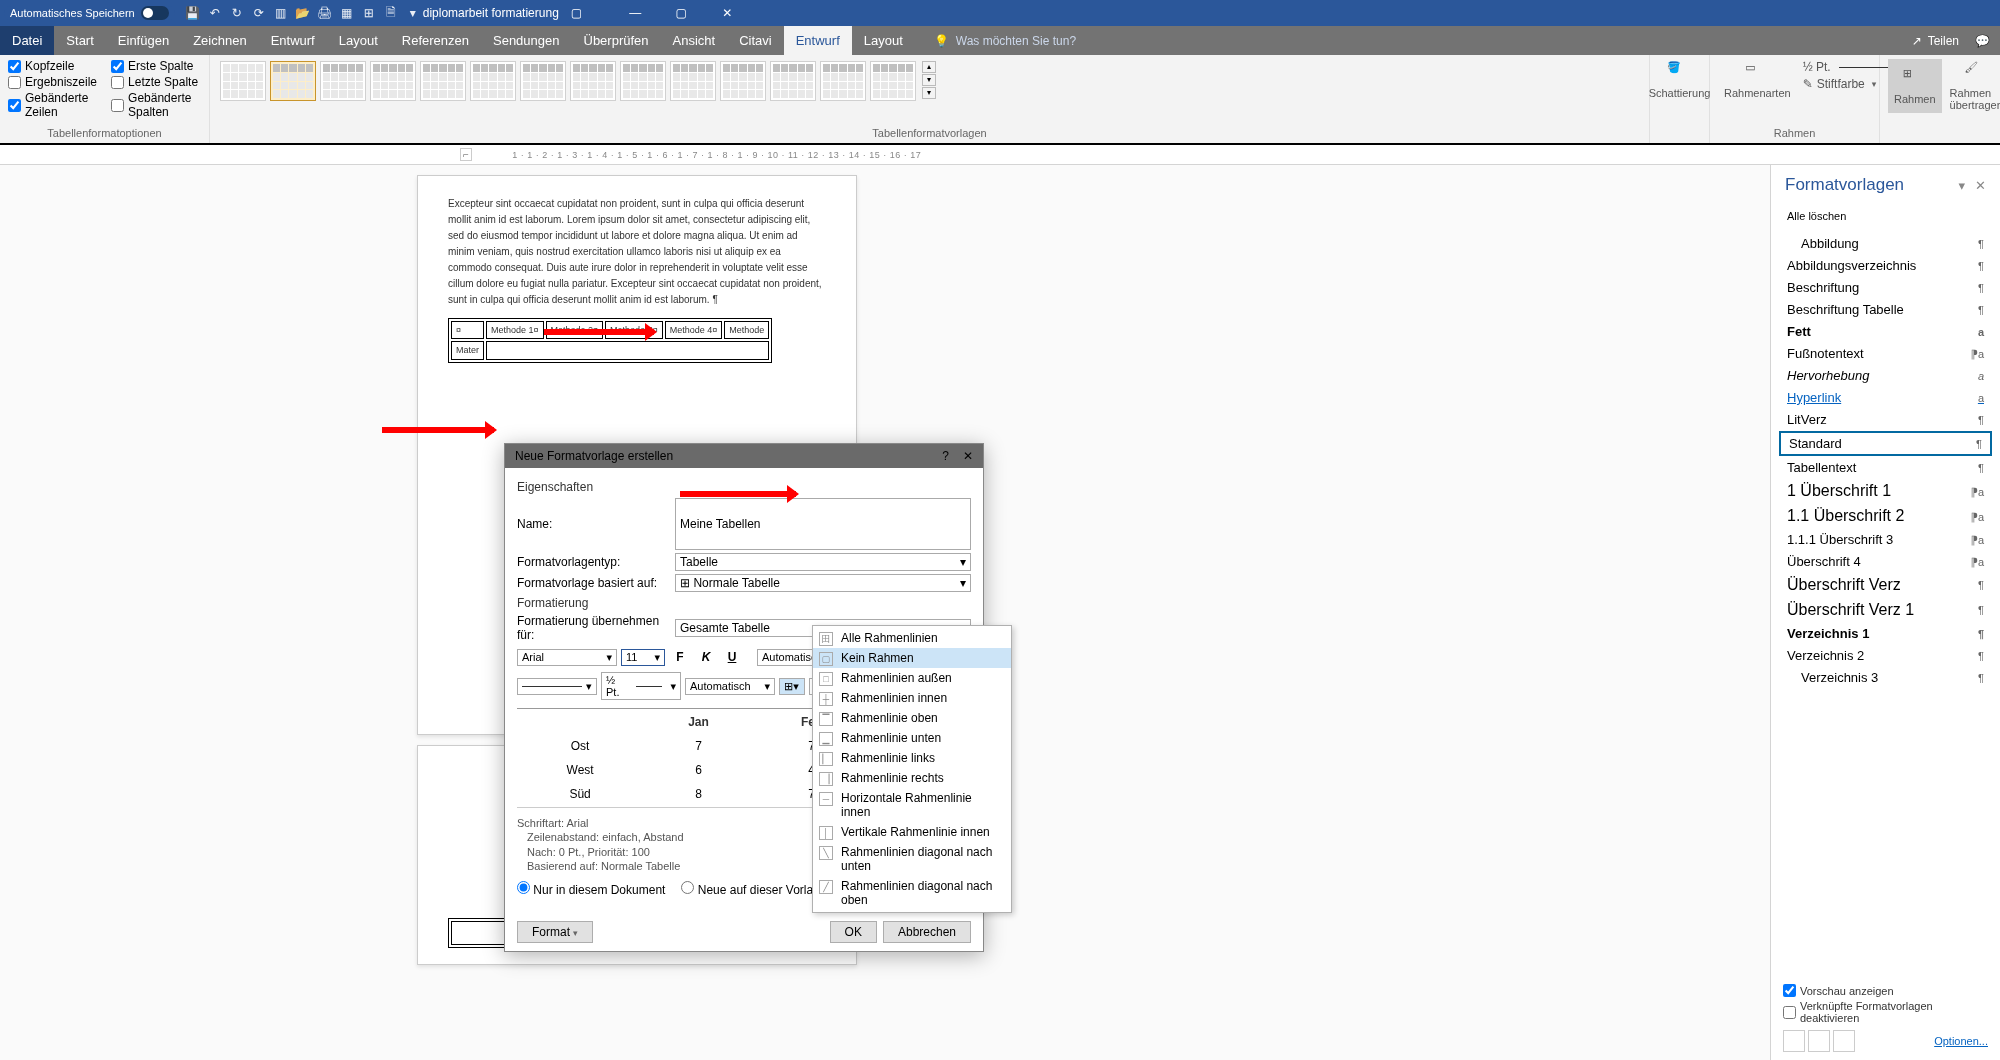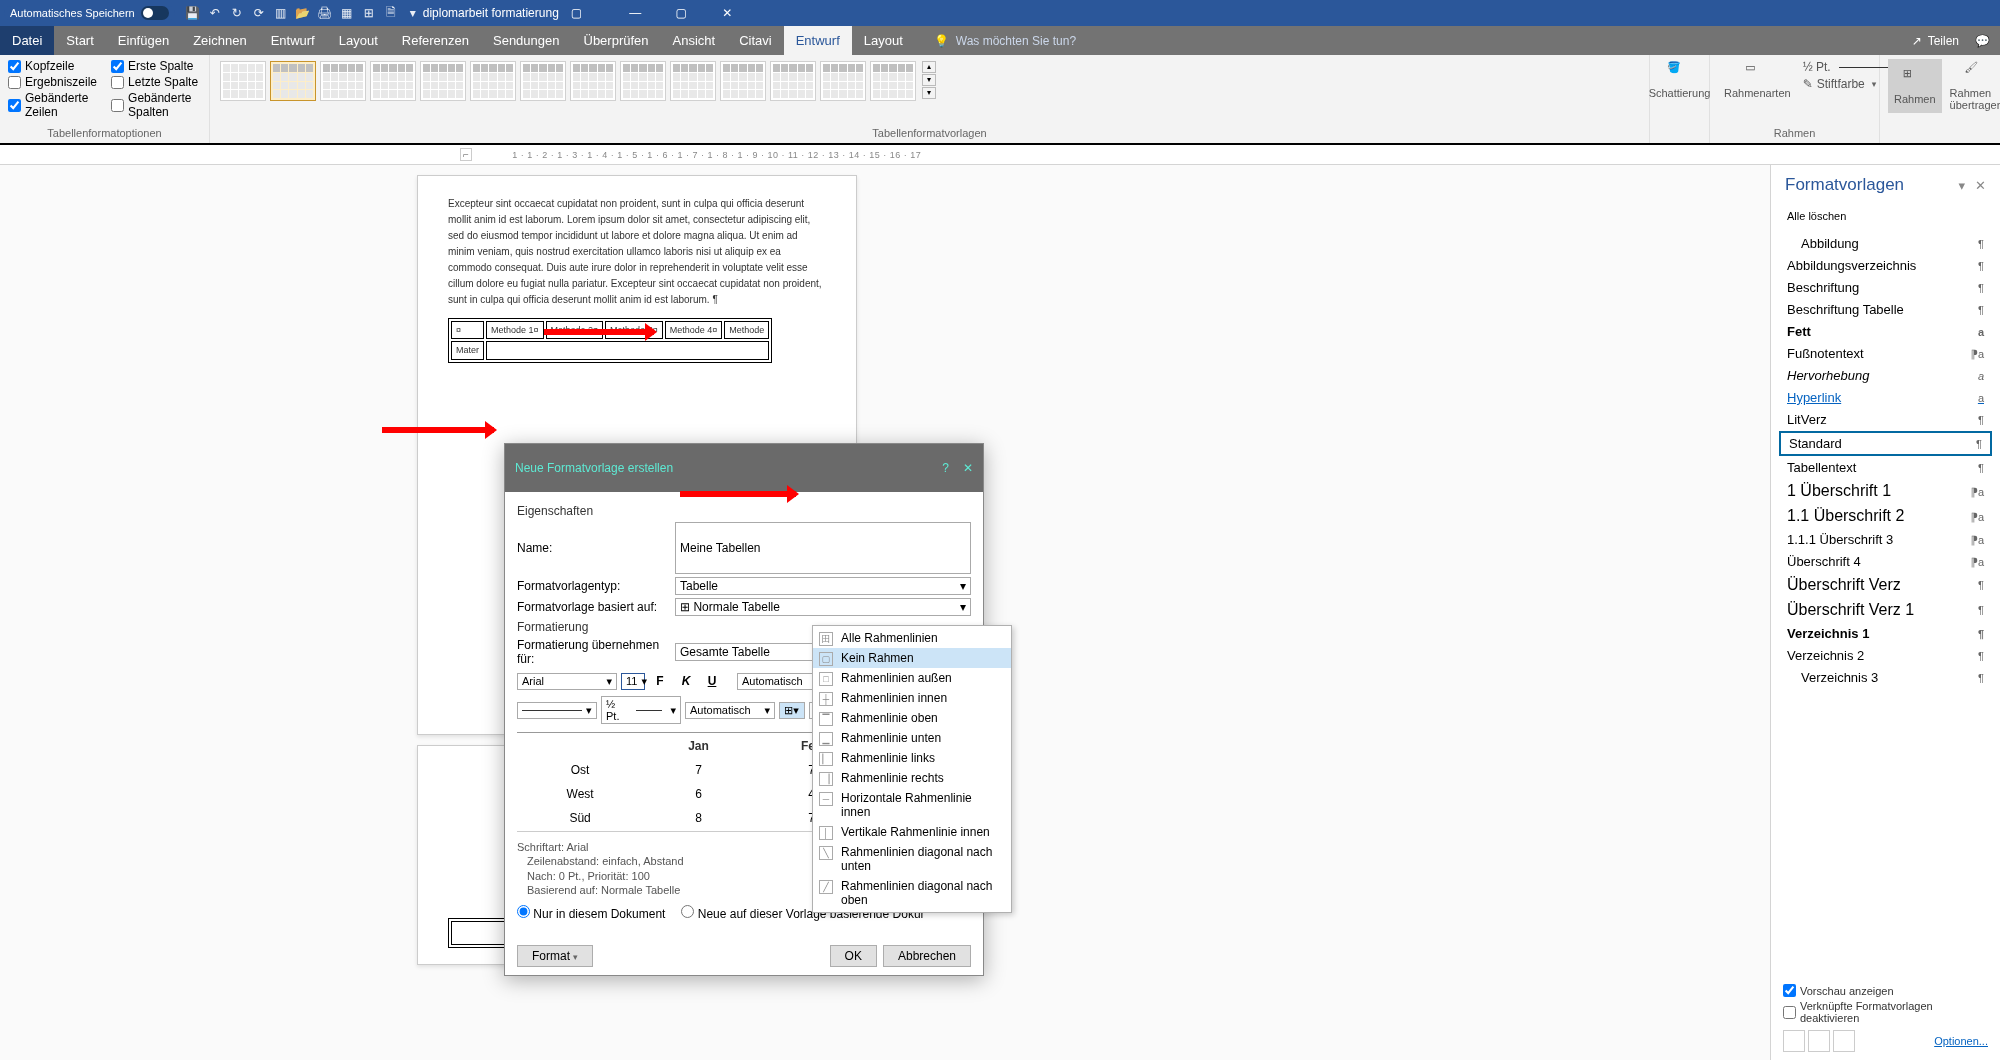--- a/index.html
+++ b/index.html
@@ -36,21 +36,21 @@
 .style-thumb.hdr div:nth-child(-n+5){ background:#c0c0c0;}
 .big-btn { display:flex; flex-direction:column; align-items:center; justify-content:center; gap:2px; padding:2px 6px; font-size:11px; color:#555; }
 .big-btn .icn { width:24px; height:24px; }
 .small-item { display:flex; align-items:center; gap:4px; font-size:12px; color:#555; padding:1px 0; white-space:nowrap;}
 .ruler { background:#fff; border-bottom:1px solid #d4d4d4; height:20px; display:flex; align-items:center; padding-left:460px; font-size:9px; color:#888; letter-spacing:0.5px; }
 .workspace { position:relative; height:895px; background:#fafafa; }
 .doc-page { position:absolute; left:417px; top:10px; width:440px; background:#fff; border:1px solid #ccc; box-shadow:0 2px 4px rgba(0,0,0,0.1); padding:20px 30px; font-size:10px; line-height:1.6; color:#333; height:560px; }
 .doc-table { border:1px solid #000; margin-top:10px; font-size:9px; }
 .doc-table td { border:1px solid #000; padding:1px 4px; }
 .dialog { position:absolute; left:504px; top:278px; width:480px; background:#fff; border:1px solid #888; box-shadow:0 4px 20px rgba(0,0,0,0.3); z-index:10; }
-.dlg-title { background:#6a6a6a; color:#5eead4; padding:17px 10px; font-size:12px; display:flex; align-items:flex-end; }
+.dlg-title { background:#6a6a6a; color:#000000; padding:5px 10px; font-size:12px; display:flex; align-items:flex-end; }
 .dlg-title .ctrls { margin-left:auto; display:flex; gap:14px; }
 .dlg-body { padding:8px 12px; font-size:12px; }
 .dlg-section { font-size:12px; color:#333; margin:4px 0; }
 .dlg-row { display:flex; align-items:center; margin:3px 0; gap:8px; }
 .dlg-lbl { width:150px; font-size:12px; }
 .dlg-inp { flex:1; border:1px solid #aaa; padding:18px 4px; font-size:12px; background:#fff; }
 .dlg-sel { flex:1; border:1px solid #aaa; padding:1px 4px; font-size:12px; background:#fff; display:flex; justify-content:space-between; align-items:center; }
 .fmt-row { display:flex; gap:4px; align-items:center; margin:4px 0; }
 .fmt-sel { border:1px solid #aaa; padding:1px 4px; font-size:11px; display:flex; align-items:center; gap:4px; }
 .fmt-btn { width:22px; height:22px; border:1px solid transparent; display:flex; align-items:center; justify-content:center; font-weight:bold; }
@@ -611,21 +611,21 @@
         <div class="dlg-sel">
             <span>Gesamte Tabelle</span>
             <span>▾</span>
           </div>
       </div>
       <div class="fmt-row">
         <div class="fmt-sel" style="width:100px">
             <span>Arial</span>
             <span style="margin-left:auto">▾</span>
           </div>
-        <div class="fmt-sel" style="width:24px;border-color:#2b579a">
+        <div class="fmt-sel" style="width:44px;border-color:#2b579a">
             <span>11</span>
             <span style="margin-left:auto">▾</span>
           </div>
         <div class="fmt-btn">F</div>
         <div class="fmt-btn" style="font-style:italic">K</div>
         <div class="fmt-btn" style="text-decoration:underline">U</div>
         <div class="fmt-sel" style="width:90px;margin-left:10px">
             <span>Automatisch</span>
             <span style="margin-left:auto">▾</span>
           </div>

